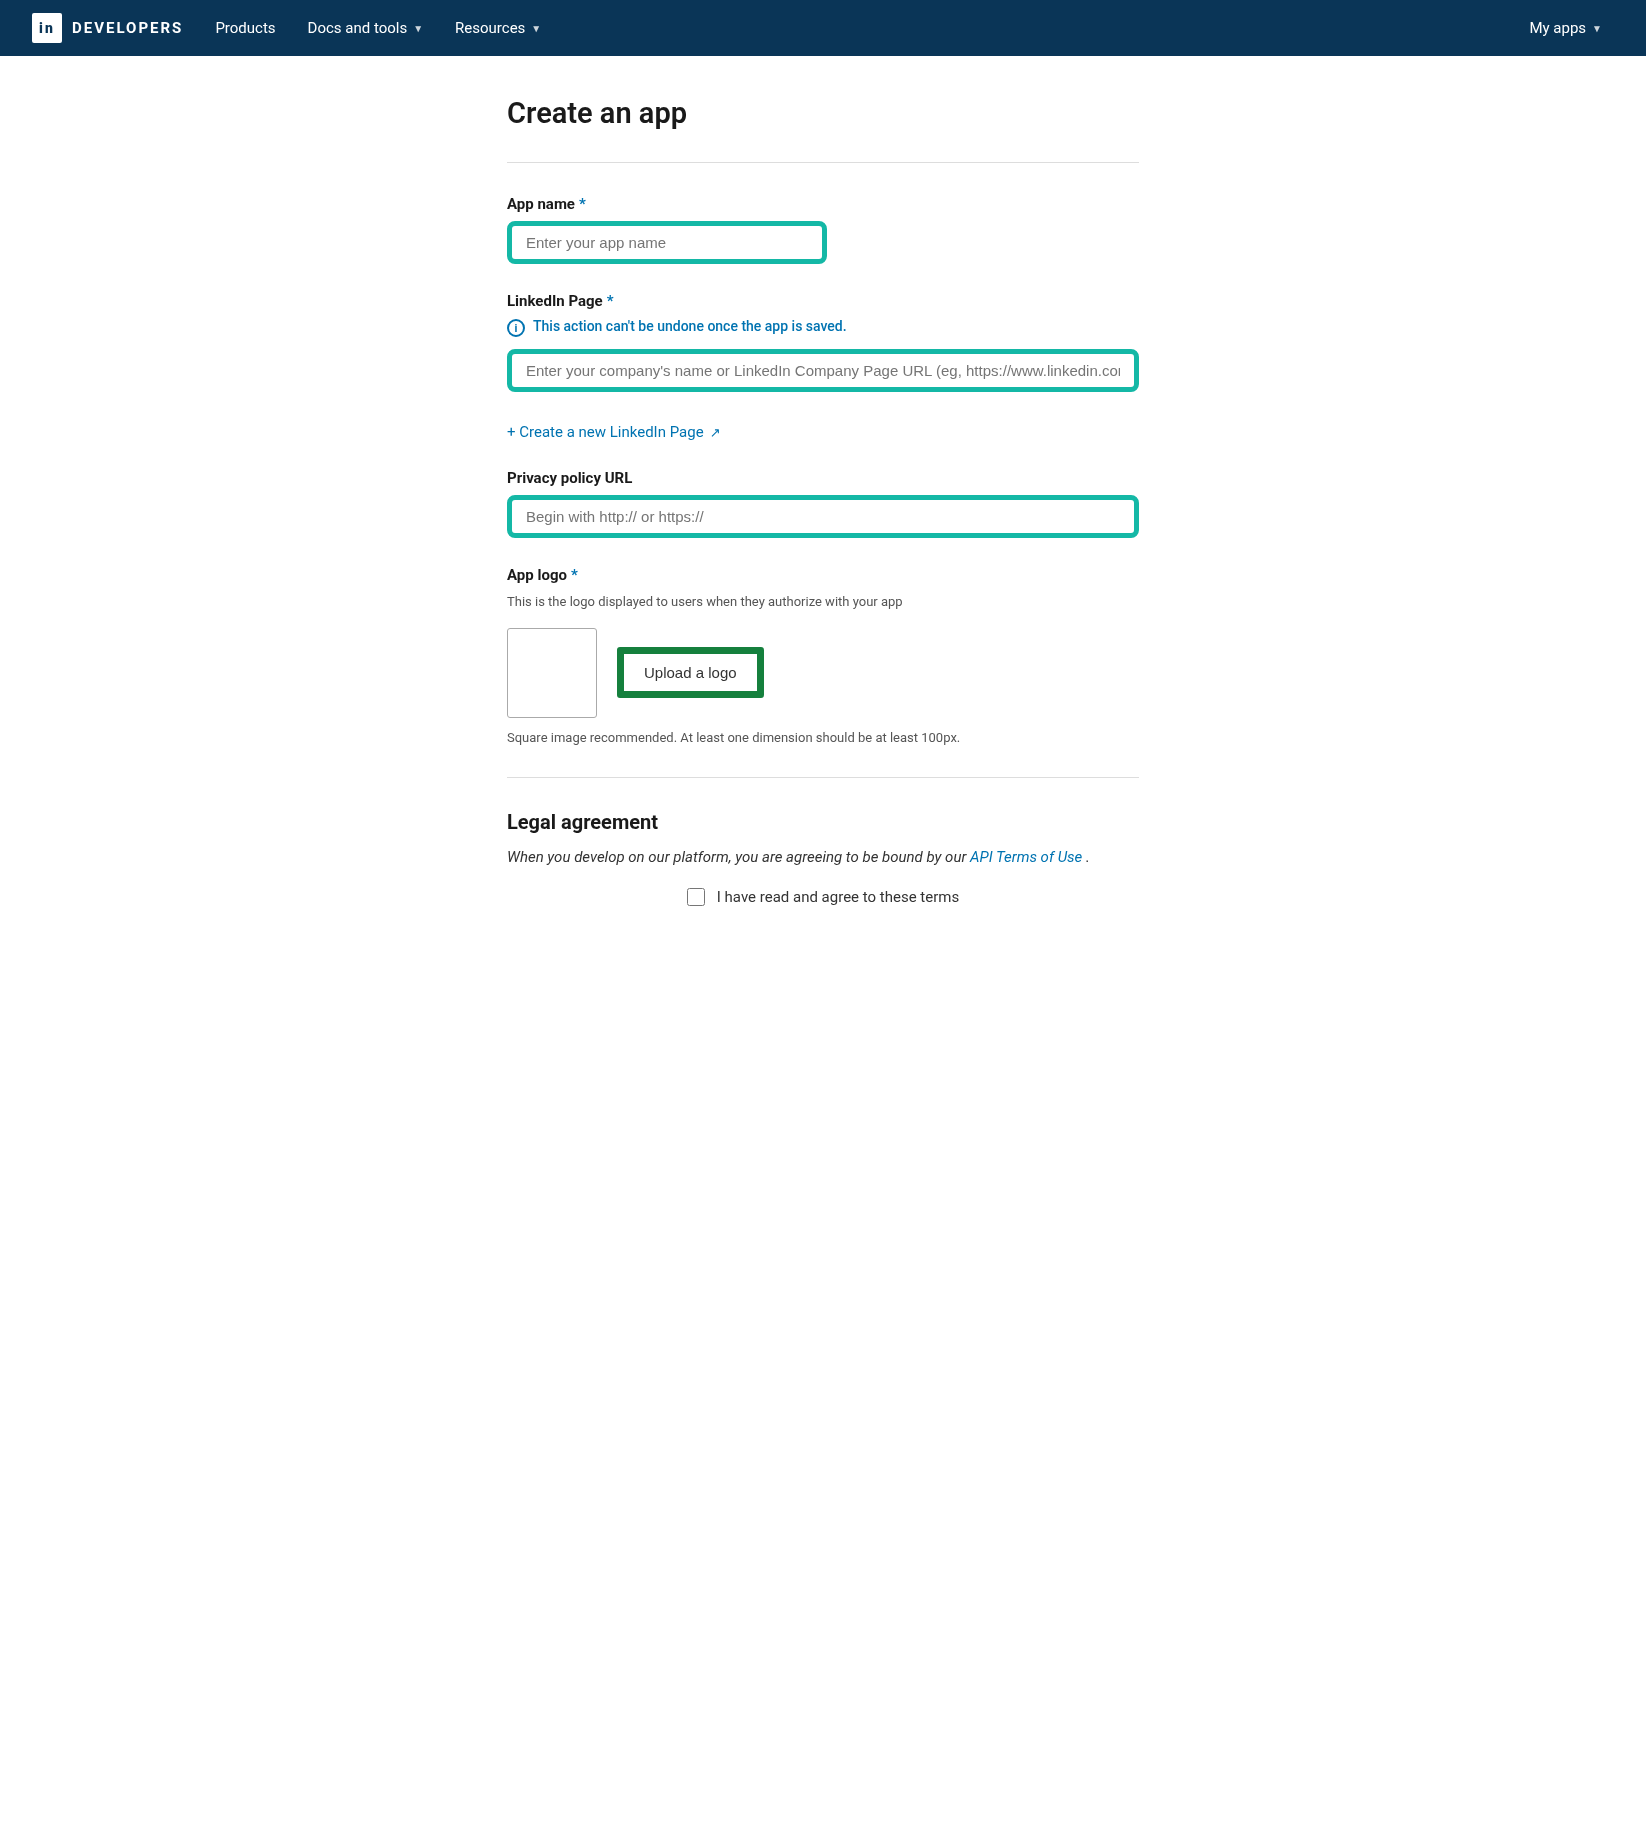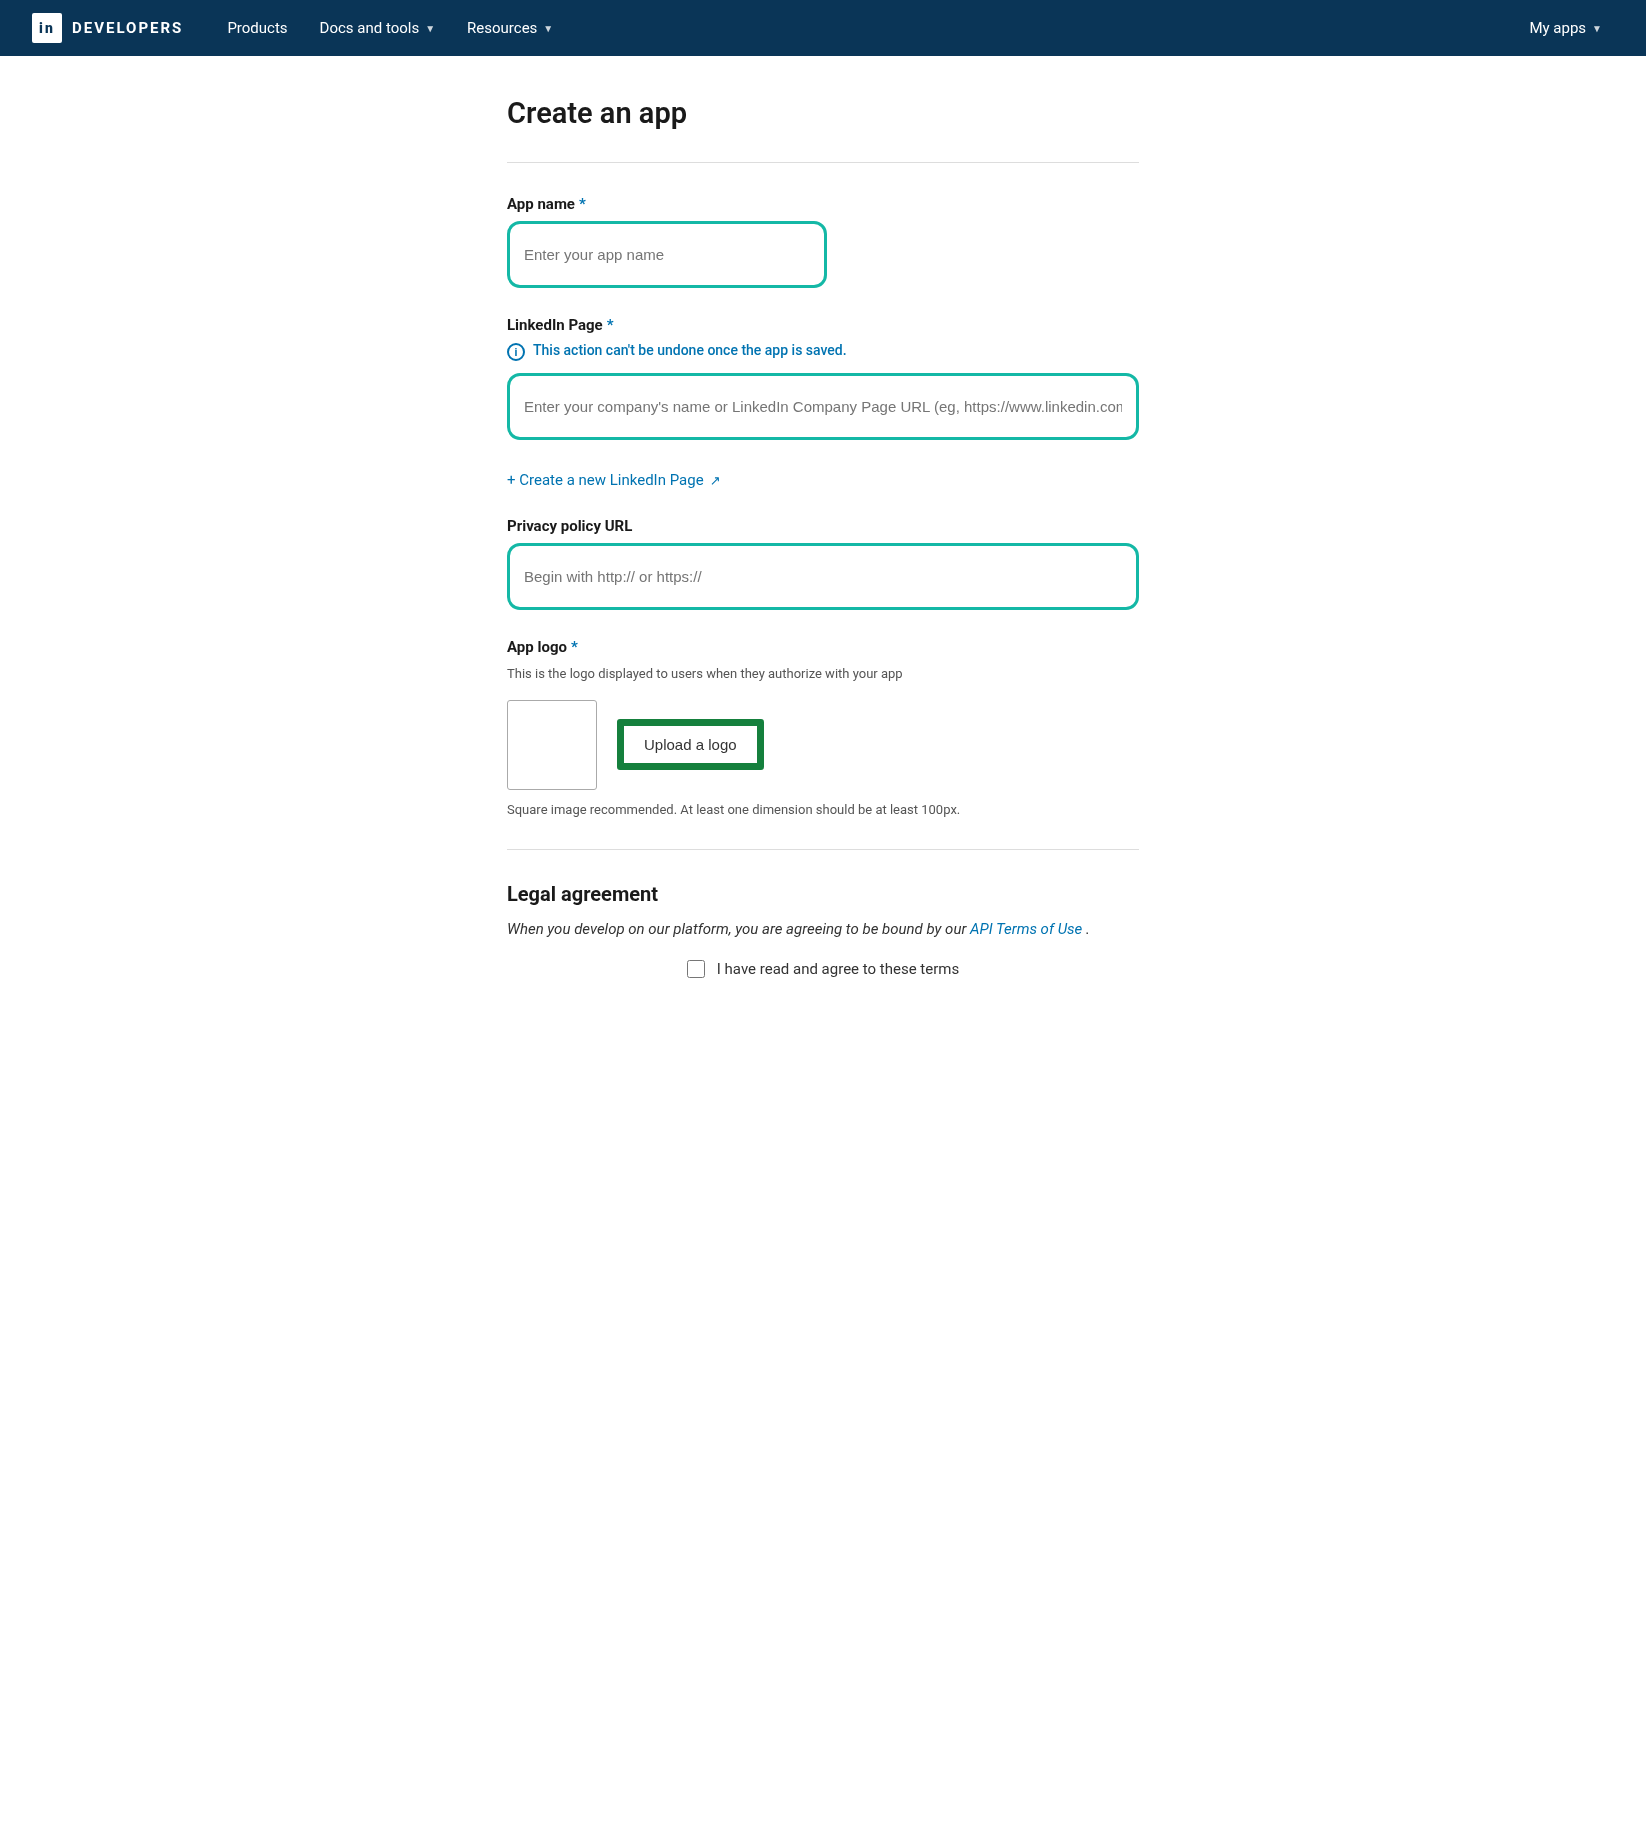--- a/index.html
+++ b/index.html
@@ -14,21 +14,21 @@
       font-size: 16px;
     }
 
     
     .navbar {
       background-color: #0a3557;
       display: flex;
       align-items: center;
       padding: 8px 32px;
       height: 56px;
-      gap: 32px;
+      gap: 20px;
     }
     .navbar-brand {
       display: flex;
       align-items: center;
       gap: 10px;
       color: #fff;
       font-weight: 700;
       font-size: 15px;
       letter-spacing: 2px;
     }
@@ -105,23 +105,23 @@
       gap: 4px;
     }
 
     .required-star {
       color: #0073b1;
       font-weight: 700;
     }
 
     .form-input {
       width: 100%;
-      border: 3px solid #14b8a6;
-      border-radius: 13px;
-      padding: 22px 14px;
+      border: 5px solid #14b8a6;
+      border-radius: 8px;
+      padding: 8px 14px;
       font-size: 15px;
       color: #555;
       outline: none;
     }
 
     .form-input-short {
       max-width: 320px;
     }
 
     

